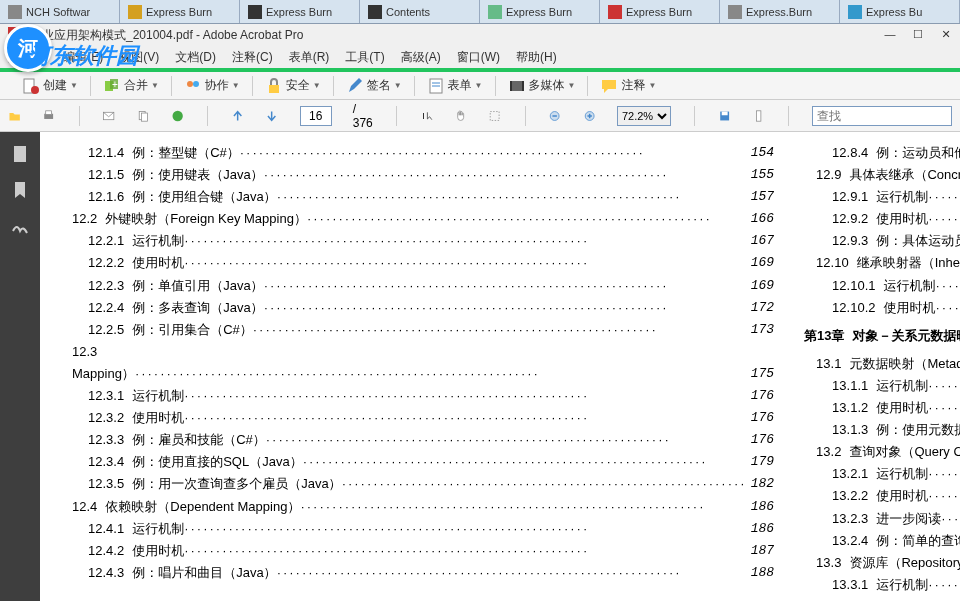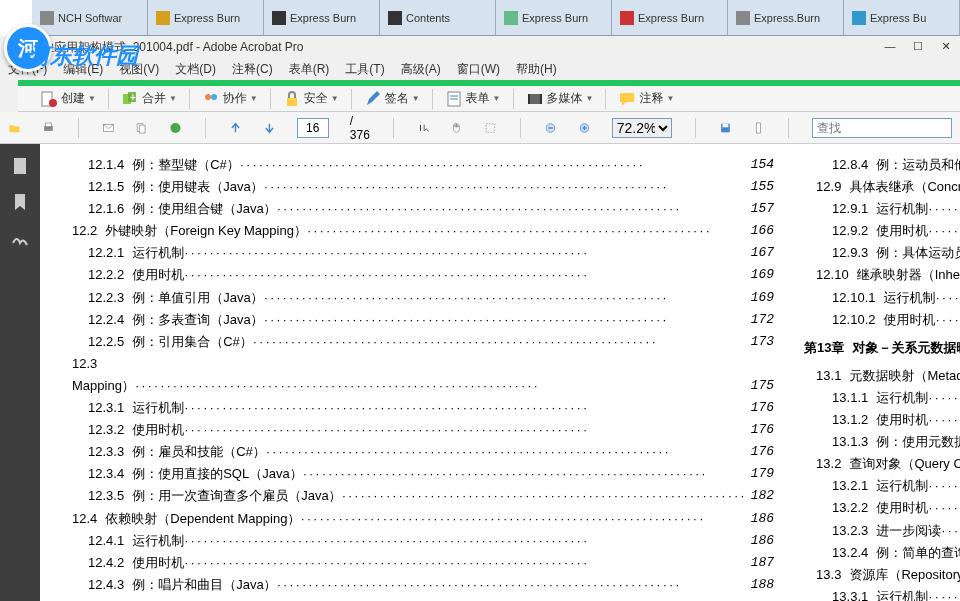--- a/index.html
+++ b/index.html
@@ -1,43 +1,43 @@
 <!DOCTYPE html>
 <html><head>
 <meta charset="utf-8">
 <style>
 * { margin: 0; padding: 0; box-sizing: border-box; font-family: "Microsoft YaHei", Arial, sans-serif; }
 body { width: 960px; height: 601px; overflow: hidden; background: #fff; }
 
-.browser-tabs { display: flex; background: #0369a1; height: 36px; border-bottom: 1px solid #8a9bb0; margin-left: 32px; }
+.browser-tabs { display: flex; background: #0369a1; height: 24px; border-bottom: 1px solid #8a9bb0; }
 .browser-tab { display: flex; align-items: center; padding: 0 8px; border-right: 1px solid #99aac0; font-size: 11px; color: #333; background: #d6e3ef; min-width: 0; flex: 1; max-width: 130px; white-space: nowrap; overflow: hidden; }
 .browser-tab-icon { width: 14px; height: 14px; margin-right: 4px; flex-shrink: 0; }
 
 .app-window { background: #f0f0f0; }
 .title-bar { display: flex; align-items: center; height: 22px; padding: 0 8px; background: #f0f0f0; font-size: 12px; color: #333; position: relative; }
 .title-bar-icon { width: 16px; height: 16px; margin-right: 6px; }
 .win-controls { position: absolute; right: 0; top: 0; display: flex; }
 .win-btn { width: 28px; height: 20px; display: flex; align-items: center; justify-content: center; font-size: 11px; }
 
 .watermark { position: absolute; left: 4px; top: 24px; z-index: 100; pointer-events: none; }
 .watermark-badge { width: 48px; height: 48px; background: #1e90ff; border-radius: 50%; display: flex; align-items: center; justify-content: center; color: #fff; font-weight: bold; font-size: 20px; border: 3px solid #fff; box-shadow: 0 2px 4px rgba(0,0,0,0.3); }
 .watermark-text { position: absolute; left: 24px; top: 17px; font-size: 22px; font-weight: bold; color: #1e90ff; font-style: italic; white-space: nowrap; }
 
 .menu-bar { display: flex; height: 22px; background: #f0f0f0; align-items: center; }
 .menu-item { padding: 0 8px; font-size: 12px; color: #333; }
 
-.toolbar { display: flex; align-items: center; height: 32px; background: #f5f5f5; border-top: 6px solid #22c55e; border-bottom: 1px solid #ccc; padding: 0 16px; gap: 4px; margin-left: 18px; }
+.toolbar { display: flex; align-items: center; height: 32px; background: #f5f5f5; border-top: 4px solid #22c55e; border-bottom: 1px solid #ccc; padding: 0 16px; gap: 4px; }
 .toolbar2 { display: flex; align-items: center; height: 32px; background: #f5f5f5; border-bottom: 1px solid #ccc; padding: 0 8px; gap: 21px; }
 .tool-btn { display: flex; align-items: center; padding: 2px 6px; font-size: 12px; color: #333; border-radius: 3px; gap: 3px; }
 .tool-icon { width: 18px; height: 18px; display: inline-block; }
 .tool-sep { width: 1px; height: 20px; background: #ccc; margin: 0 2px; }
 .dropdown-arrow { font-size: 8px; color: #666; }
 
 .page-input { width: 32px; height: 20px; text-align: center; border: 1px solid #7a9ac0; font-size: 12px; background: #fff; }
-.zoom-select { width: 60px; height: 20px; border: 1px solid #7a9ac0; font-size: 14px; }
+.zoom-select { width: 60px; height: 20px; border: 1px solid #7a9ac0; font-size: 11px; }
 .search-input { width: 140px; height: 20px; border: 1px solid #7a9ac0; font-size: 12px; padding: 0 4px; }
 
 .content-area { display: flex; height: 501px; }
 .sidebar { width: 40px; background: #3e3e3e; display: flex; flex-direction: column; align-items: center; padding-top: 12px; gap: 16px; }
 .sidebar-icon { width: 20px; height: 20px; color: #ccc; }
 
 .document-view { flex: 1; background: #8a8a8a; overflow: hidden; display: flex; }
 .page { background: #fff; margin: 0; width: 100%; padding: 10px 20px; display: flex; gap: 30px; font-family: SimSun, serif; }
 .col { flex: 1; font-size: 13px; line-height: 1.7; }
 .toc-line { display: flex; white-space: nowrap; }

